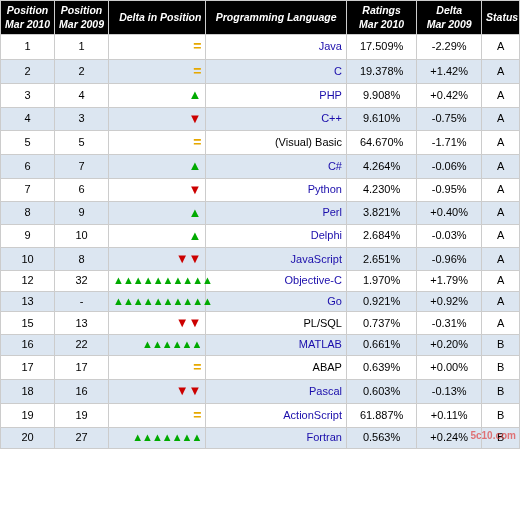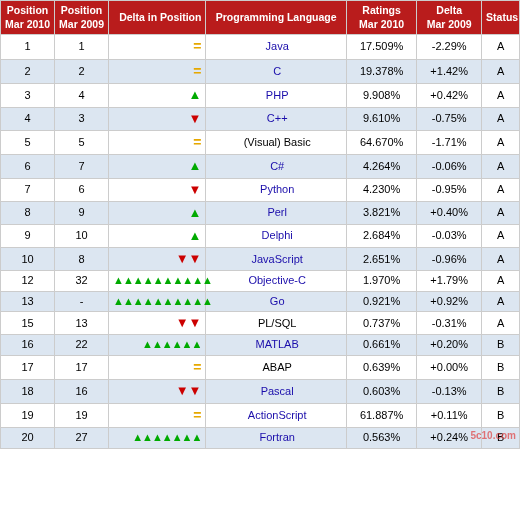--- a/index.html
+++ b/index.html
@@ -8,22 +8,23 @@
       font-size: 11px;
       background: #fff;
       width: 520px;
     }
     table {
       width: 520px;
       border-collapse: collapse;
       table-layout: fixed;
     }
     thead tr {
-      background: #b91c1c;
+      background: #000000;
       color: #fff;
+      font-style: italic;
     }
     thead th {
       border: 1px solid #ccc;
       padding: 3px 4px;
       text-align: center;
       vertical-align: middle;
       font-size: 10.5px;
       font-weight: bold;
       line-height: 1.3;
     }
@@ -35,21 +36,21 @@
     }
     tbody td {
       border: 1px solid #ccc;
       padding: 2px 4px;
       text-align: center;
       vertical-align: middle;
       font-size: 11px;
       line-height: 1.4;
     }
     tbody td.lang {
-      text-align: center;
+      text-align: right;
       padding-left: 6px;
     }
     tbody td.lang a {
       color: #1a0dab;
       text-decoration: none;
     }
     .arrow-up-green { color: #00AA00; font-size: 13px; }
     .arrow-down-red { color: #CC0000; font-size: 13px; }
     .equal-yellow { color: #E6A800; font-size: 14px; font-weight: bold; }
     .arrows-multi-green { color: #00AA00; font-size: 11px; letter-spacing: -1px; }

